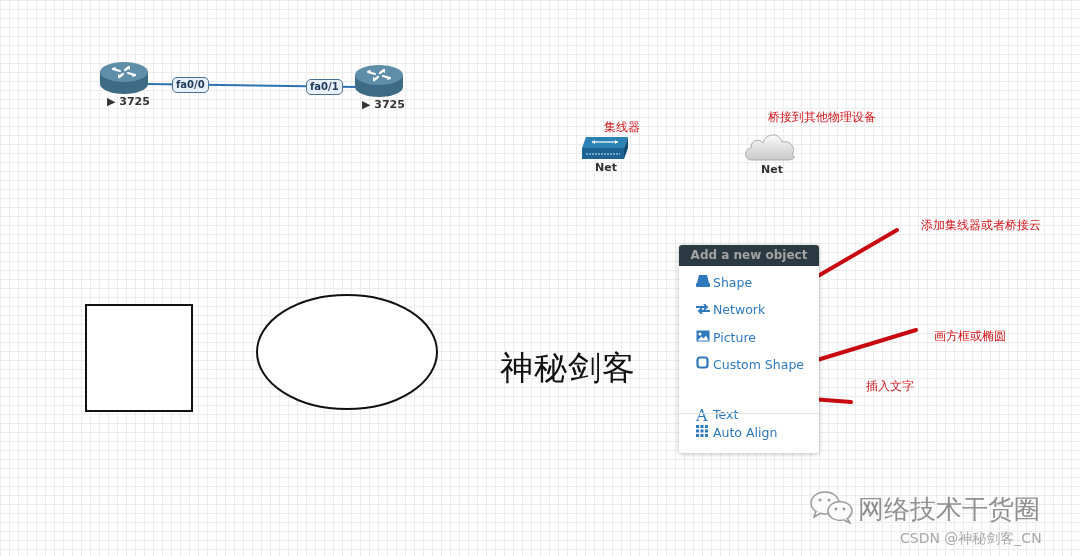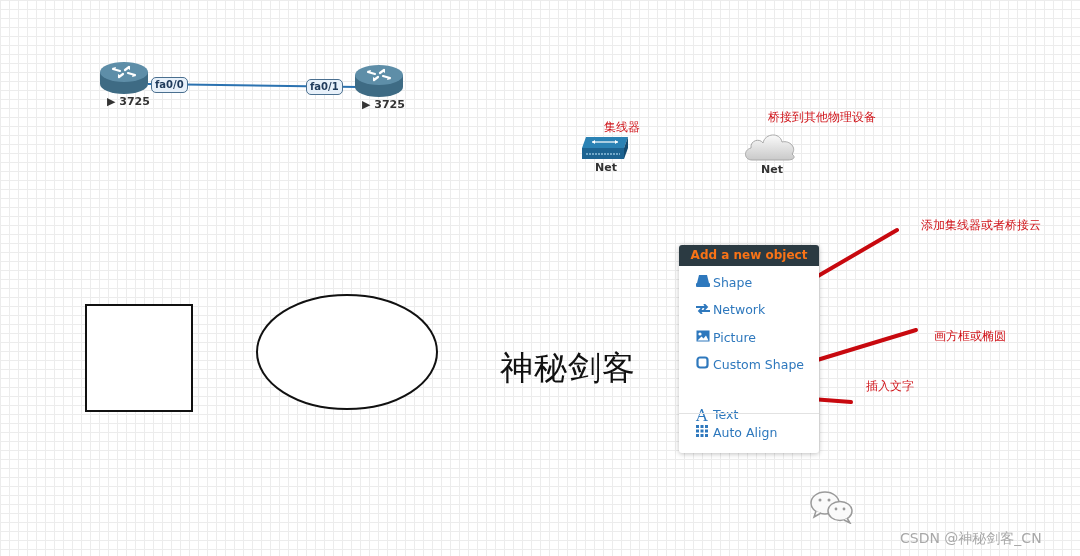--- a/index.html
+++ b/index.html
@@ -23,21 +23,21 @@
     }
     .anno { position: absolute; color: #d0141a; font-size: 12px; white-space: nowrap; font-family: "DejaVu Sans", sans-serif; }
     .big-text { position: absolute; font-size: 33px; color: #111; white-space: nowrap; font-family: "DejaVu Sans", sans-serif; letter-spacing: 1px; }
     .menu {
       position: absolute; left: 679px; top: 245px; width: 140px; height: 208px;
       background: #fff; border-radius: 3px;
       box-shadow: 0 1px 5px rgba(0,0,0,0.25);
       font-family: "DejaVu Sans", sans-serif;
     }
     .menu-header {
-      height: 21px; line-height: 21px; background: #2b3a42; color: #f97316;
+      height: 21px; line-height: 21px; background: #2b3a42; color: #a3a3a3;
       font-size: 12px; font-weight: bold; text-align: center; border-radius: 3px 3px 0 0;
     }
     .menu-item {
       position: absolute; left: 17px; height: 20px; line-height: 20px;
       font-size: 12.5px; color: #2e78bd; white-space: nowrap; cursor: pointer;
     }
     .menu-item .ic { display: inline-block; width: 14px; margin-right: 3px; vertical-align: middle; position: relative; top: -1px; }
     .menu-divider { position: absolute; left: 0; right: 0; top: 168px; border-top: 1px solid #e2e2e2; }
     .watermark { position: absolute; color: #8f8f8f; white-space: nowrap; font-family: "DejaVu Sans", sans-serif; }
   </style>
@@ -67,21 +67,21 @@
   <div class="abs" style="left:354px;top:64px;width:50px;height:34px;">
     <svg width="50" height="34" viewBox="0 0 50 34">
       <path d="M1 11 L1 23 A24 10 0 0 0 49 23 L49 11 Z" fill="#3e6b84"></path>
       <ellipse cx="25" cy="11" rx="24" ry="10" fill="#5e8ea8"></ellipse>
       <path d="M14 8 L21 10 M36 14 L29 12 M30 6 L26 9 M20 16 L24 13" stroke="#fff" stroke-width="2.2" stroke-linecap="round"></path>
       <path d="M13 7 l4 -1 l-1 3z M37 15 l-4 1 l1 -3z M31 5 l0 4 l-3 -2z M19 17 l0 -4 l3 2z" fill="#fff"></path>
     </svg>
   </div>
   <div class="node-label" style="left:362px;top:98px;">▶ <span>3725</span></div>
 
-  <div class="iface" style="left:151px;top:77px;">fa0/0</div>
+  <div class="iface" style="left:172px;top:77px;">fa0/0</div>
   <div class="iface" style="left:306px;top:79px;">fa0/1</div>
 
   <div class="abs" style="left:580px;top:136px;width:50px;height:24px;">
     <svg width="50" height="24" viewBox="0 0 50 24">
       <path d="M6 1 L48 1 L44 12 L2 12 Z" fill="#2b82b4"></path>
       <path d="M2 12 L44 12 L44 23 L2 23 Z" fill="#1d6391"></path>
       <path d="M44 12 L48 1 L48 12 L44 23 Z" fill="#154b70"></path>
       <line x1="12" y1="6" x2="38" y2="6" stroke="#fff" stroke-width="1.2"></line>
       <path d="M12 6 l3 -2 v4z M38 6 l-3 -2 v4z" fill="#fff"></path>
       <line x1="6" y1="18" x2="40" y2="18" stroke="#8fc0dc" stroke-width="1.5" stroke-dasharray="2 1"></line>
@@ -183,14 +183,15 @@
       <ellipse cx="17" cy="13" rx="14" ry="11" fill="#fafafa" stroke="#9a9a9a" stroke-width="1.5"></ellipse>
       <path d="M8 21 L6 27 L13 23" fill="#fafafa" stroke="#9a9a9a" stroke-width="1.5"></path>
       <circle cx="12" cy="10" r="1.5" fill="#9a9a9a"></circle>
         <circle cx="21" cy="10" r="1.5" fill="#9a9a9a"></circle>
       <ellipse cx="32" cy="21" rx="12" ry="9.5" fill="#fafafa" stroke="#9a9a9a" stroke-width="1.5"></ellipse>
       <path d="M39 28 L42 33 L36 30" fill="#fafafa" stroke="#9a9a9a" stroke-width="1.5"></path>
       <circle cx="28" cy="19" r="1.4" fill="#9a9a9a"></circle>
         <circle cx="36" cy="19" r="1.4" fill="#9a9a9a"></circle>
     </svg>
   </div>
+  <div class="watermark" style="left:858px;top:492px;font-size:26px;color:#909090;">网络技术干货圈</div>
   <div class="watermark" style="left:900px;top:530px;font-size:14px;color:#a8a8a8;">CSDN @神秘剑客_CN</div>
 </div>
 
 </body></html>

